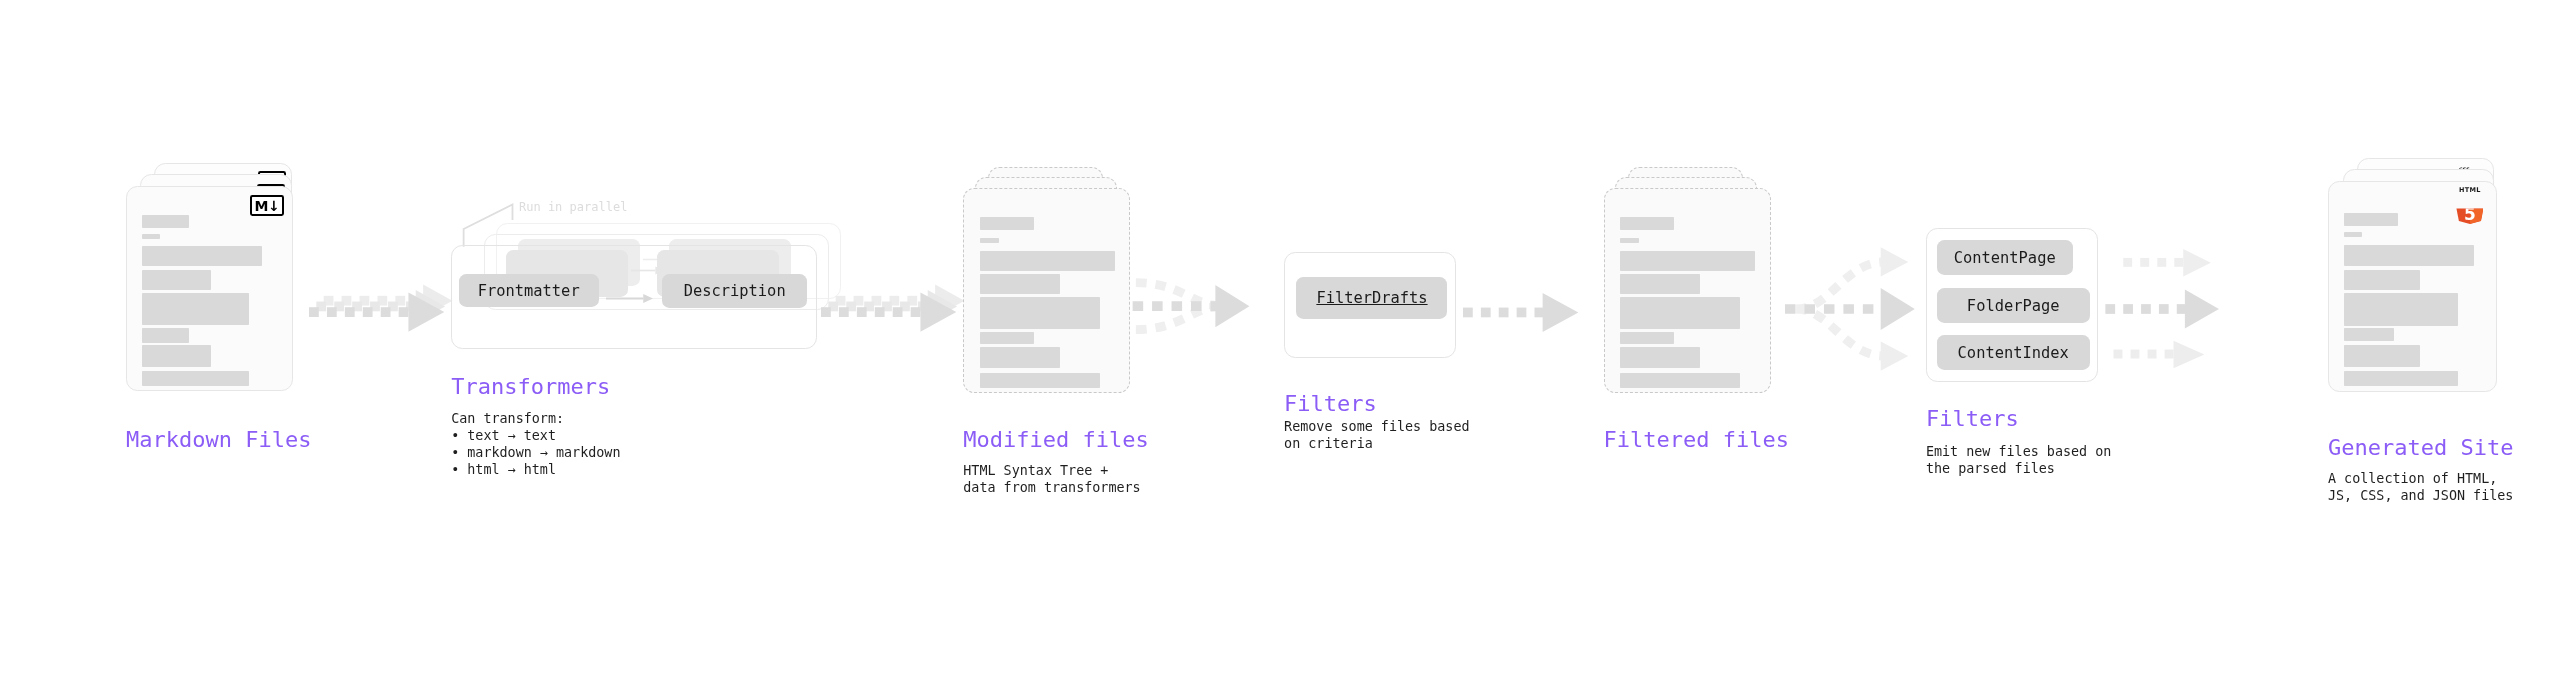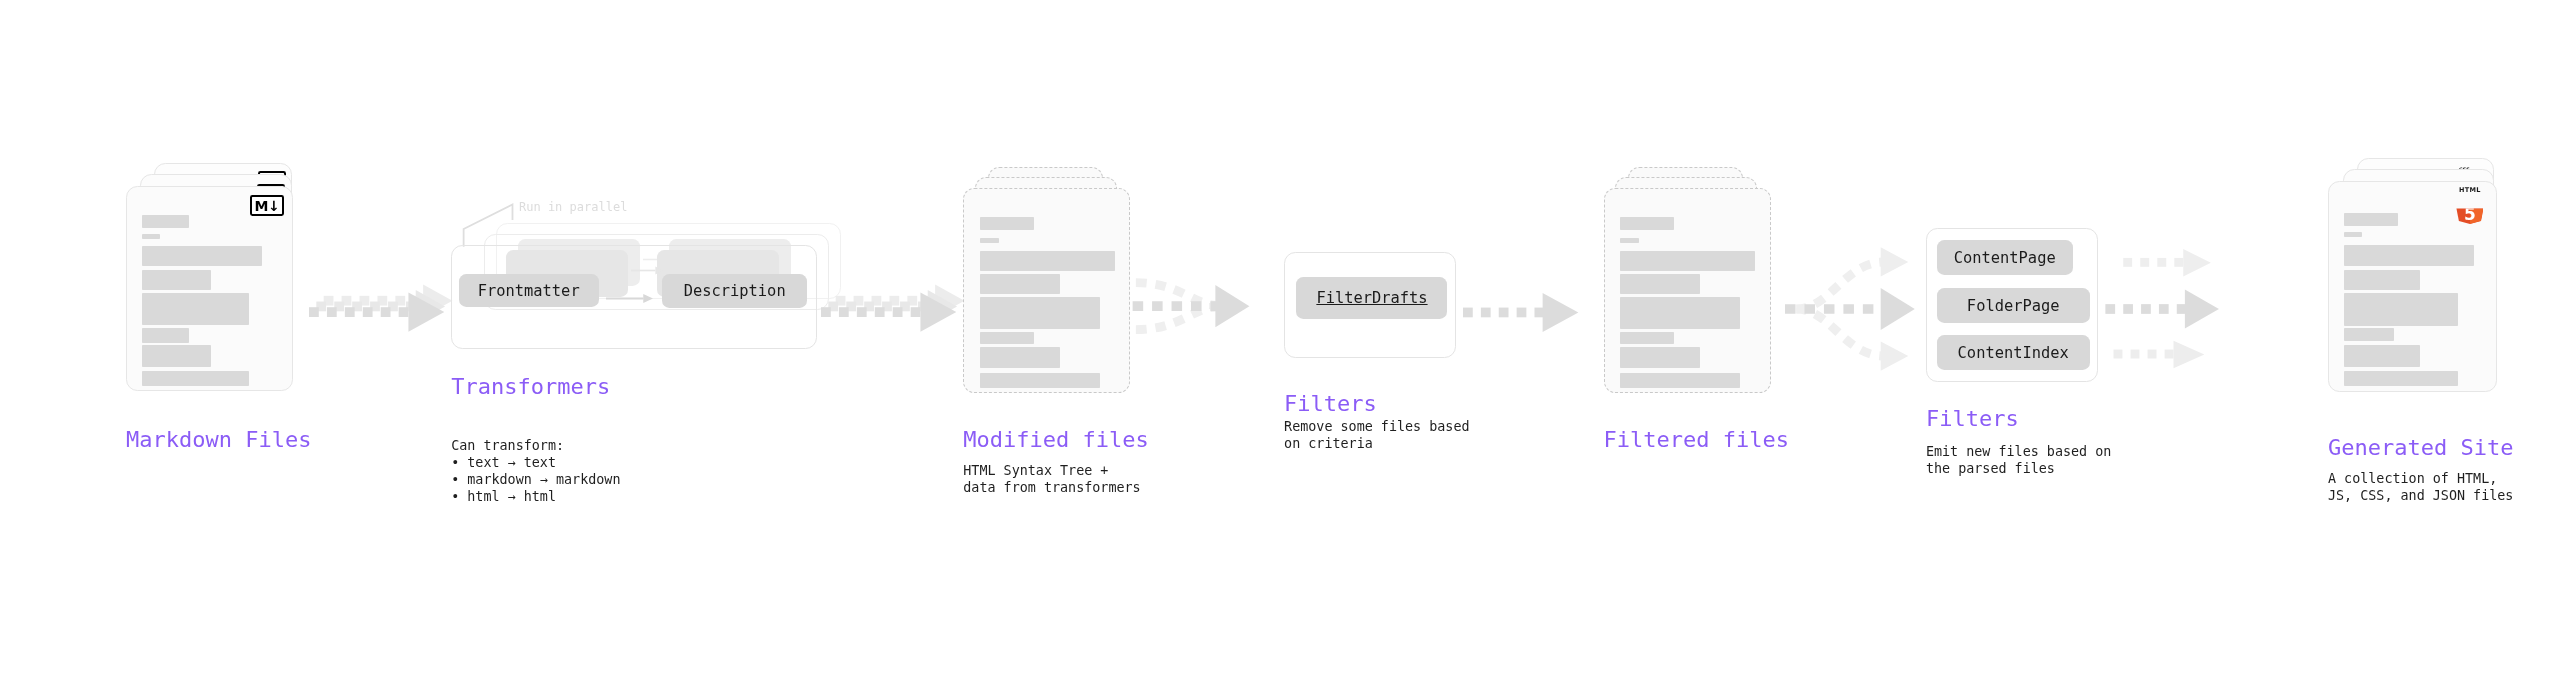--- a/index.html
+++ b/index.html
@@ -245,21 +245,21 @@
     <div class="gbox" style="left:12.2px; top:245px; width:366px; height:104px; border-color:#e4e4e4;">
       <div class="chip" style="left:6.5px; top:28.4px; width:140px; height:33px;">Frontmatter</div>
       <div class="chip" style="left:210px; top:28.4px; width:145px; height:34px;">Description</div>
       <svg class="arrowsvg" style="left:154px; top:46px;" width="47" height="13" viewBox="0 0 58 16">
         <path d="M 0 8 L 46 8" stroke="#d8d8d8" stroke-width="2.2" fill="none"></path>
         <polygon points="46,2.5 58,8 46,13.5" fill="#d8d8d8"></polygon>
       </svg>
     </div>
 
     <div class="title" style="left:12.2px; top:374px;">Transformers</div>
-    <div class="subtitle" style="left:12.2px; top:410px; width:268px;margin-top:27px;">Can transform:
+    <div class="subtitle" style="left:12.2px; top:410px; width:268px;">Can transform:
 • text → text
 • markdown → markdown
 • html → html</div>
   </div>
 
   <svg class="arrowsvg" style="left:821px; top:268px;" width="163" height="98" viewBox="0 0 200 120">
     <g>
       <g transform="translate(18,-14)" fill="#ececec">
         <rect x="0" y="48" width="12" height="12"></rect>
           <rect x="22" y="48" width="12" height="12"></rect>

